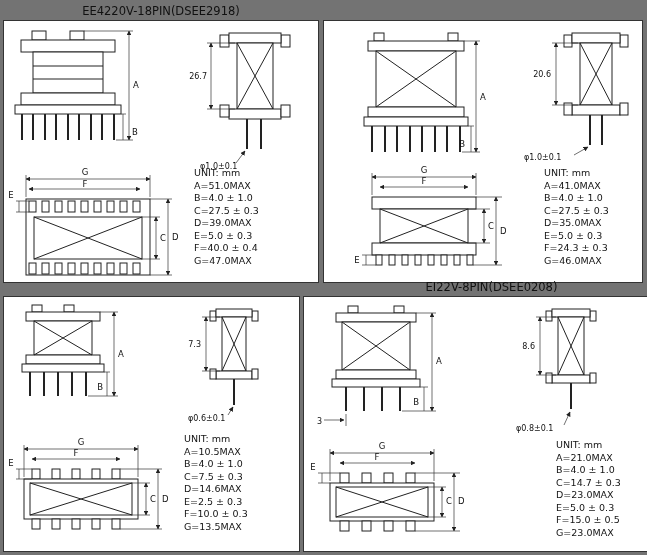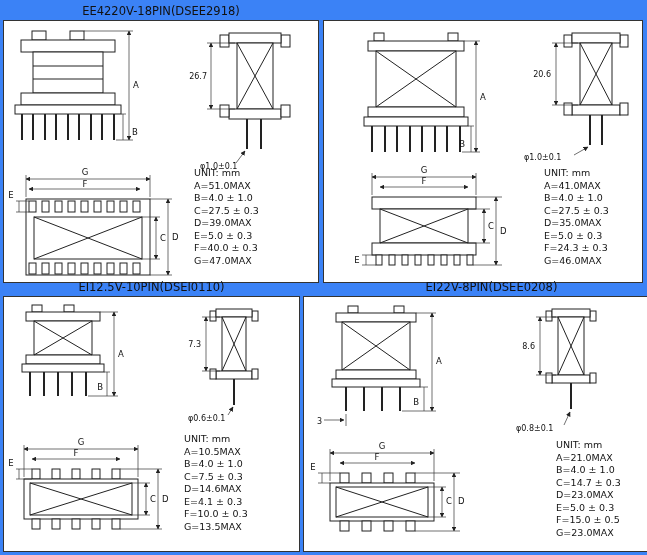--- a/index.html
+++ b/index.html
@@ -1,17 +1,17 @@
 <!DOCTYPE html>
 <html><head>
 <meta charset="utf-8">
 <style>
   * { margin:0; padding:0; box-sizing:border-box; }
   html,body { background:#d8d8d8; font-family:"DejaVu Sans", sans-serif; }
-  .sheet { position:relative; width:647px; height:555px; background:#3b82f6; overflow:hidden; margin:0 auto; }
+  .sheet { position:relative; width:647px; height:555px; background:#737373; overflow:hidden; margin:0 auto; }
   .panel { position:absolute; }
   .panel-title { position:absolute; left:0; right:0; top:0; height:16px; line-height:15px;
                  text-align:center; font-size:11.5px; color:#111; white-space:nowrap; }
   .panel-box { position:absolute; left:0; right:0; top:16px; bottom:0; border:1px solid #333; background:#fff; }
   .panel-box svg { position:absolute; left:0; top:0; }
   .specs { position:absolute; font-size:9.5px; font-weight:normal; color:#141414; line-height:12.5px; white-space:nowrap; }
   .s   { stroke:#222; fill:none; stroke-width:1; }
   .sf  { stroke:#222; fill:#fff; stroke-width:1; }
   .pin { stroke:#222; stroke-width:2; fill:none; }
   .dim, .ext { stroke:#333; stroke-width:0.7; fill:none; }
@@ -156,21 +156,21 @@
           <text x="168" y="219">D</text>
         </g>
       </svg>
       <div class="specs" style="left:190px; top:146px;">
         <div>UNIT: mm</div>
         <div>A=51.0MAX</div>
         <div>B=4.0 ± 1.0</div>
         <div>C=27.5 ± 0.3</div>
         <div>D=39.0MAX</div>
         <div>E=5.0 ± 0.3</div>
-        <div>F=40.0 ± 0.3</div>
+        <div>F=40.0 ± 0.4</div>
         <div>G=47.0MAX</div>
       </div>
     </div>
   </section>
 
   <section class="panel" style="left:323px; top:4px; width:320px; height:279px;">
     <div class="panel-box">
       <svg width="318" height="261" viewBox="0 0 318 261">
 
         <g>
@@ -290,21 +290,20 @@
         <div>C=27.5 ± 0.3</div>
         <div>D=35.0MAX</div>
         <div>E=5.0 ± 0.3</div>
         <div>F=24.3 ± 0.3</div>
         <div>G=46.0MAX</div>
       </div>
     </div>
   </section>
 
   <section class="panel" style="left:3px; top:280px; width:297px; height:272px;">
-    <div class="panel-title">EI12.5V-10PIN(DSEI0110)</div>
     <div class="panel-box">
       <svg width="295" height="254" viewBox="0 0 295 254">
 
         <g>
           <g class="sf">
             <rect x="28" y="8" width="10" height="7"></rect>
               <rect x="60" y="8" width="10" height="7"></rect>
             <rect x="22" y="15" width="74" height="9"></rect>
             <rect x="30" y="24" width="58" height="34"></rect>
             <rect x="22" y="58" width="74" height="9"></rect>
@@ -407,21 +406,21 @@
           <line class="dim" x1="154" y1="172" x2="154" y2="232" marker-start="url(#ar)" marker-end="url(#ar)"></line>
           <text x="158" y="205">D</text>
         </g>
       </svg>
       <div class="specs" style="left:180px; top:136px;">
         <div>UNIT: mm</div>
         <div>A=10.5MAX</div>
         <div>B=4.0 ± 1.0</div>
         <div>C=7.5 ± 0.3</div>
         <div>D=14.6MAX</div>
-        <div>E=4.1 ± 0.3</div>
+        <div>E=2.5 ± 0.3</div>
         <div>F=10.0 ± 0.3</div>
         <div>G=13.5MAX</div>
       </div>
     </div>
   </section>
 
   <section class="panel" style="left:303px; top:280px; width:377px; height:272px;">
     <div class="panel-title">EI22V-8PIN(DSEE0208)</div>
     <div class="panel-box">
       <svg width="339" height="254" viewBox="0 0 339 254">

